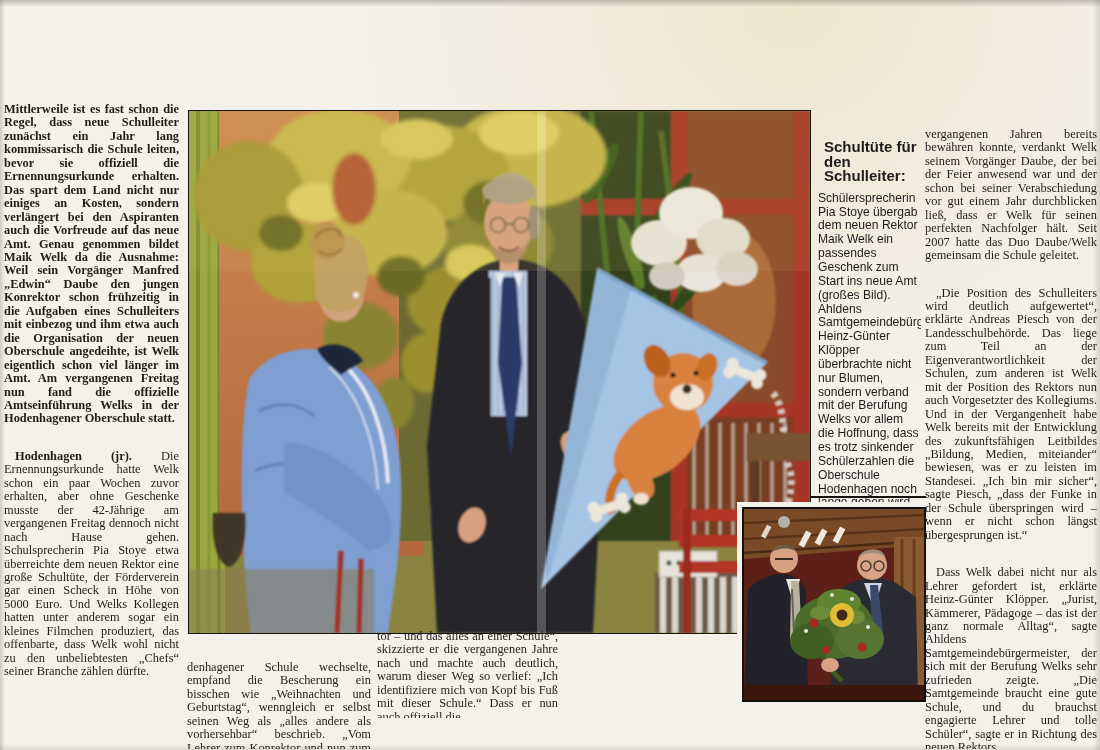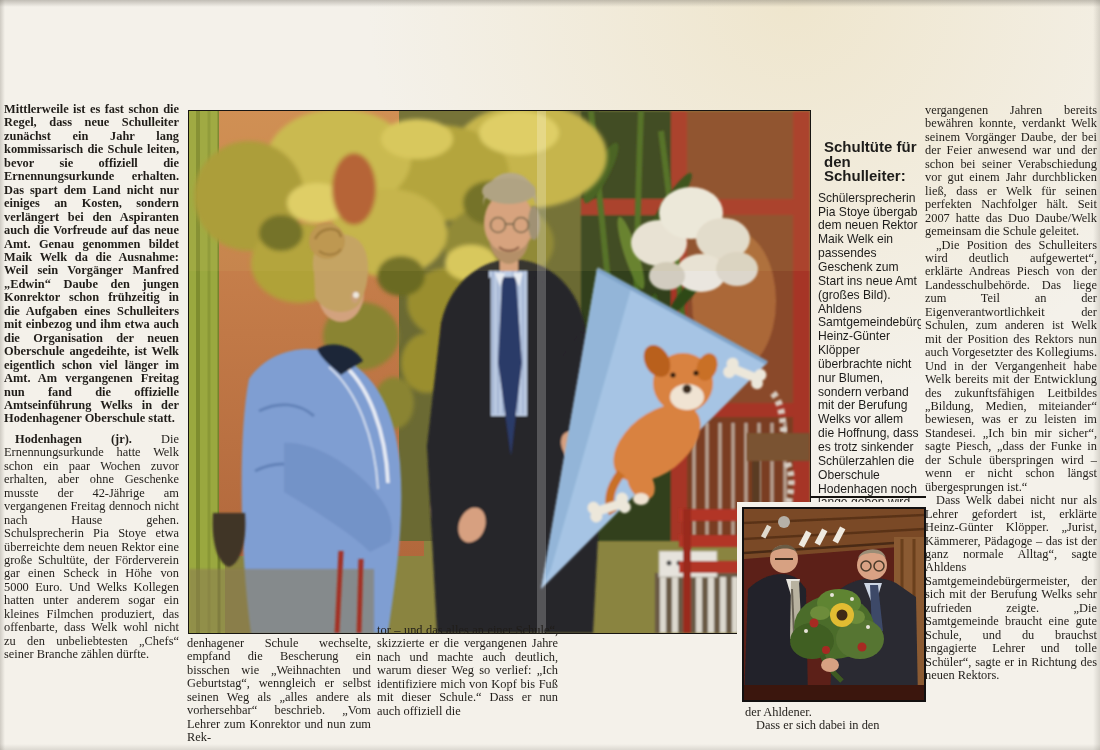--- a/index.html
+++ b/index.html
@@ -25,30 +25,30 @@
   }
   .subheadline{left:6px;top:72px;width:962px;height:28px;overflow:hidden;}
   .subheadline span{
     display:inline-block;white-space:nowrap;
     font-family:"Liberation Serif", serif;font-weight:bold;
     font-size:22px;line-height:26px;color:#171513;
   }
   
   .bodycol{text-align:justify;overflow:hidden;hyphens:auto;-webkit-hyphens:auto;}
   .bodycol p{margin:0;}
-  .serif p{font-size:12.4px;line-height:13.45px;font-family:"Liberation Serif", serif;color:#201d19;}
+  .serif p{font-size:12.4px;line-height:13.45px;font-family:"Liberation Serif", serif;color:#201d19;margin-top:24px;}
   .indent{text-indent:11px;}
   .lead{
     font-family:"Liberation Sans", sans-serif;font-weight:bold;
     font-size:12.1px;line-height:14.35px;color:#24211d;
     text-align:justify;margin:0 0 7px 0 !important;
   }
   .col1{left:4px;top:103px;width:175px;height:645px;}
   .col2{left:187px;top:637px;width:184px;height:112px;}
-  .col3{left:377px;top:624px;width:181px;height:112px;}
+  .col3{left:377px;top:606px;width:181px;height:112px;}
   .col4{left:562px;top:637px;width:179px;height:112px;}
   .col5{left:925px;top:104px;width:172px;height:645px;}
   .belowsmall{left:745px;top:706px;width:177px;height:44px;}
   
   .caption{left:818px;top:140px;width:103px;height:362px;overflow:hidden;
     font-family:"Liberation Sans", sans-serif;color:#1d1c1a;}
   .caption .cap-title{font-weight:bold;font-size:15px;line-height:14.6px;margin:0 0 8px 6px;}
   .caption .cap-body{font-size:12.1px;line-height:13.85px;margin:0;}
   .caption-rule{left:810px;top:496px;width:116px;height:2px;background:#14120f;}
   
@@ -330,24 +330,20 @@
           <circle cx="62" cy="122" r="2" fill="#e8e4da"></circle>
         <circle cx="124" cy="118" r="2" fill="#e8e4da"></circle>
           <circle cx="88" cy="86" r="2" fill="#e8e4da"></circle>
         <path d="M78,146 C84,160 94,168 98,172" stroke="#3e5a22" stroke-width="5" fill="none"></path>
         <ellipse cx="86" cy="156" rx="9" ry="7" fill="#d7a182"></ellipse>
         <rect x="0" y="176" width="180" height="15" fill="#3a120d"></rect>
       </g>
     </svg>
   </div>
 
-  <div class="abs bodycol serif belowsmall">
-    <p>der Ahldener.</p>
-    <p class="indent">Dass er sich dabei in den</p>
-  </div>
 
   <div class="abs bodycol serif col2">
     <p>denhagener Schule wechselte, empfand die Bescherung ein bisschen wie „Weihnachten und Geburtstag“, wenngleich er selbst seinen Weg als „alles andere als vorhersehbar“ beschrieb. „Vom Lehrer zum Konrektor und nun zum Rek-</p>
   </div>
   <div class="abs bodycol serif col3">
     <p>tor – und das alles an einer Schule“, skizzierte er die vergangenen Jahre nach und machte auch deutlich, warum dieser Weg so verlief: „Ich identifiziere mich von Kopf bis Fuß mit dieser Schule.“ Dass er nun auch offiziell die</p>
   </div>
 
   <div class="abs bodycol serif col5">
     <p>vergangenen Jahren bereits bewähren konnte, verdankt Welk seinem Vorgänger Daube, der bei der Feier anwesend war und der schon bei seiner Verabschiedung vor gut einem Jahr durchblicken ließ, dass er Welk für seinen perfekten Nachfolger hält. Seit 2007 hatte das Duo Daube/Welk gemeinsam die Schule geleitet.</p>

